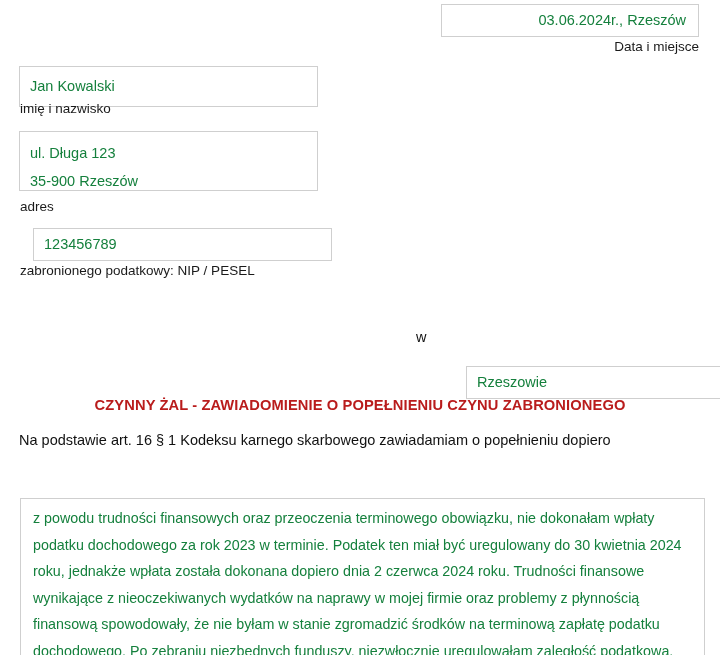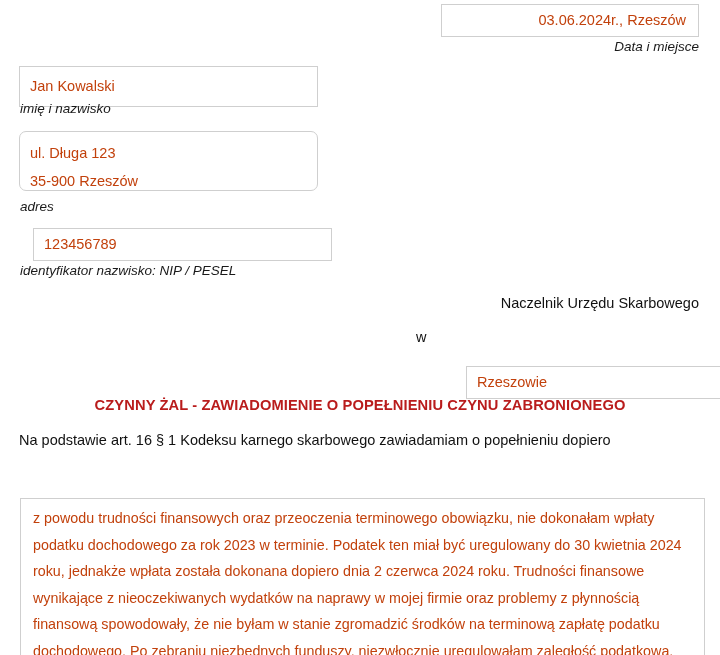--- a/index.html
+++ b/index.html
@@ -23,38 +23,37 @@
     height: 655px;
   }
 
   
   .field {
     box-sizing: border-box;
     border: 1px solid #cfcfcf;
     background: #ffffff;
     font-family: "Liberation Sans", sans-serif;
     font-size: 14.5px;
-    color: #c2410c;
+    color: #15803d;
     padding: 0 10px;
     display: flex;
     align-items: center;
     position: absolute;
     line-height: 1.2;
   }
   .field.multiline {
     display: block;
     padding: 7px 10px 0 10px;
     overflow: hidden;
     line-height: 1.95;
   }
 
   .label-italic {
     position: absolute;
     font-family: "Liberation Sans", sans-serif;
-    font-style: italic;
     font-size: 13.5px;
     color: #1a1a1a;
     white-space: nowrap;
   }
 
   
   #date-input {
     left: 441px;
     top: 4px;
     width: 258px;
@@ -179,28 +178,27 @@
 <body>
 
 <div class="page">
 
   <div class="field" id="date-input">03.06.2024r., Rzeszów</div>
   <div class="label-italic" id="date-label">Data i miejsce</div>
 
   <div class="field" id="name-input">Jan Kowalski</div>
   <div class="label-italic" id="name-label">imię i nazwisko</div>
 
-  <div class="field multiline" id="address-input" style="white-space: pre-wrap; border-radius: 7px;">ul. Długa 123
+  <div class="field multiline" id="address-input" style="white-space: pre-wrap;">ul. Długa 123
 35-900 Rzeszów</div>
   <div class="label-italic" id="address-label">adres</div>
 
   <div class="field" id="taxid-input">123456789</div>
-  <div class="label-italic" id="taxid-label">identyfikator nazwisko: NIP / PESEL</div>
-
-  <div id="office-heading">Naczelnik Urzędu Skarbowego</div>
+  <div class="label-italic" id="taxid-label">zabronionego podatkowy: NIP / PESEL</div>
+
   <div id="office-prefix">w</div>
   <div class="field" id="office-input">Rzeszowie</div>
 
   <div id="doc-title">CZYNNY ŻAL - ZAWIADOMIENIE O POPEŁNIENIU CZYNU ZABRONIONEGO</div>
 
   <div id="intro-line-1">
     <span>Na podstawie </span><span class="strong">art. 16 § 1 Kodeksu karnego skarbowego</span><span> zawiadamiam o popełnieniu dopiero</span>
   </div>
 
   <div class="field multiline" id="statement-input" style="white-space: pre-wrap;">z powodu trudności finansowych oraz przeoczenia terminowego obowiązku, nie dokonałam wpłaty podatku dochodowego za rok 2023 w terminie. Podatek ten miał być uregulowany do 30 kwietnia 2024 roku, jednakże wpłata została dokonana dopiero dnia 2 czerwca 2024 roku. Trudności finansowe wynikające z nieoczekiwanych wydatków na naprawy w mojej firmie oraz problemy z płynnością finansową spowodowały, że nie byłam w stanie zgromadzić środków na terminową zapłatę podatku dochodowego. Po zebraniu niezbędnych funduszy, niezwłocznie uregulowałam zaległość podatkową.</div>

